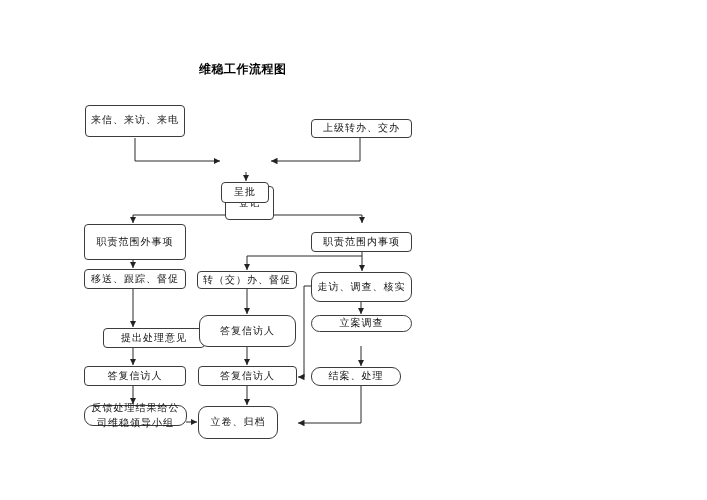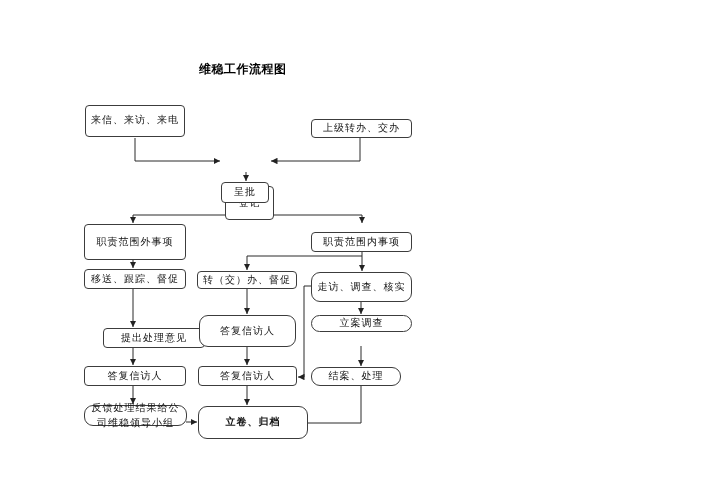--- a/index.html
+++ b/index.html
@@ -67,15 +67,15 @@
 <div class="node" style="left:84px;  top:224px; width:102px; height:36px;">职责范围外事项</div>
 <div class="node" style="left:311px; top:232px; width:101px; height:20px;">职责范围内事项</div>
 <div class="node" style="left:84px;  top:269px; width:102px; height:20px;">移送、跟踪、督促</div>
 <div class="node" style="left:197px; top:271px; width:100px; height:18px;">转（交）办、督促</div>
 <div class="node tall" style="left:311px; top:272px; width:101px; height:30px;">走访、调查、核实</div>
 <div class="node" style="left:84px;  top:328px; width:102px; height:20px;margin-left:19px;">提出处理意见</div>
 <div class="node" style="left:84px;  top:366px; width:102px; height:20px;">答复信访人</div>
 <div class="node tall" style="left:72px;  top:405px; width:103px; height:21px;margin-left:12px;">反馈处理结果给公司维稳领导小组</div>
 <div class="node tall" style="left:199px; top:315px; width:97px;  height:32px;">答复信访人</div>
 <div class="node" style="left:198px; top:366px; width:99px;  height:20px;">答复信访人</div>
-<div class="node tall" style="left:198px; top:406px; width:110px;  height:33px;font-weight:bold;">立卷、归档</div>
+<div class="node tall" style="left:198px; top:406px; width:80px;  height:33px;">立卷、归档</div>
 <div class="node tall" style="left:311px; top:315px; width:101px; height:17px;">立案调查</div>
 <div class="node" style="left:311px; top:367px; width:90px; height:19px;border-radius:9px;">结案、处理</div>
 
 </body></html>

